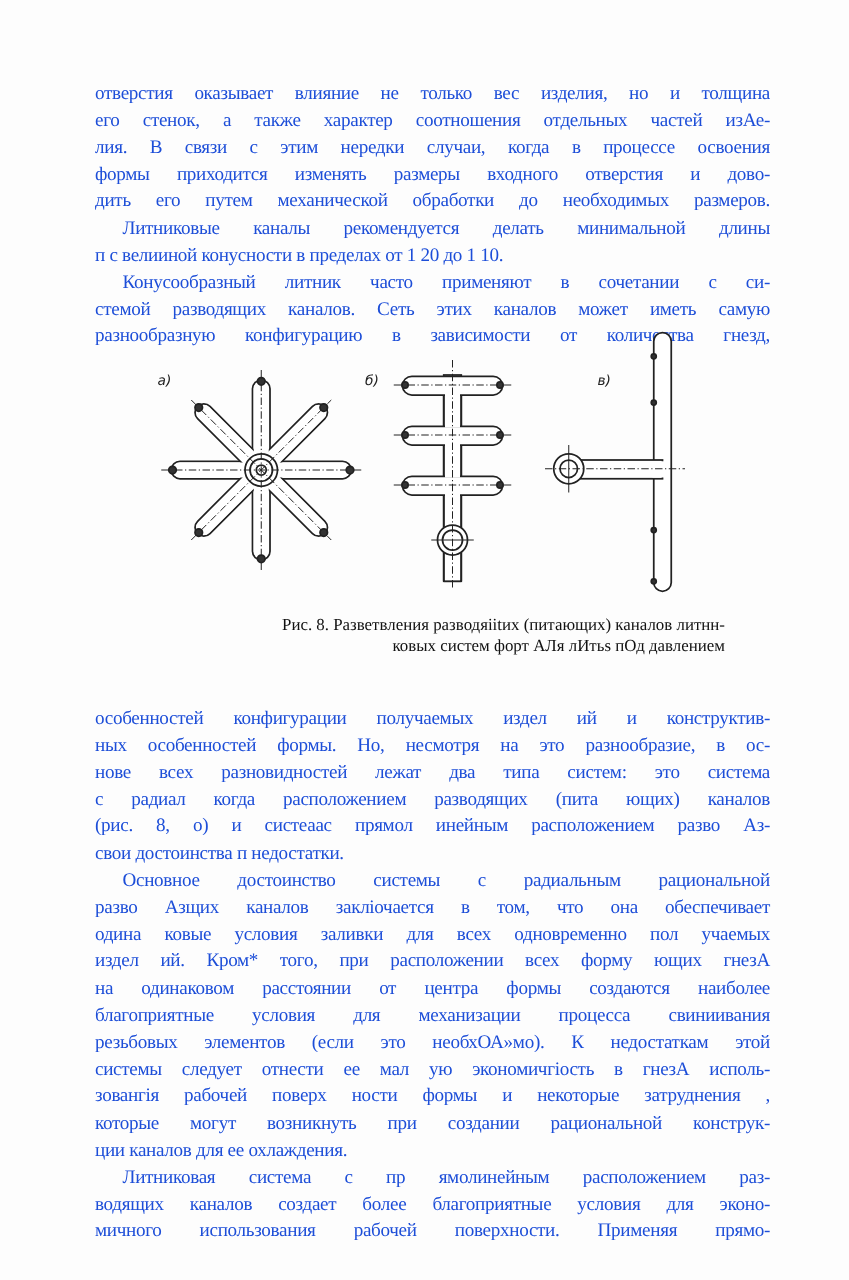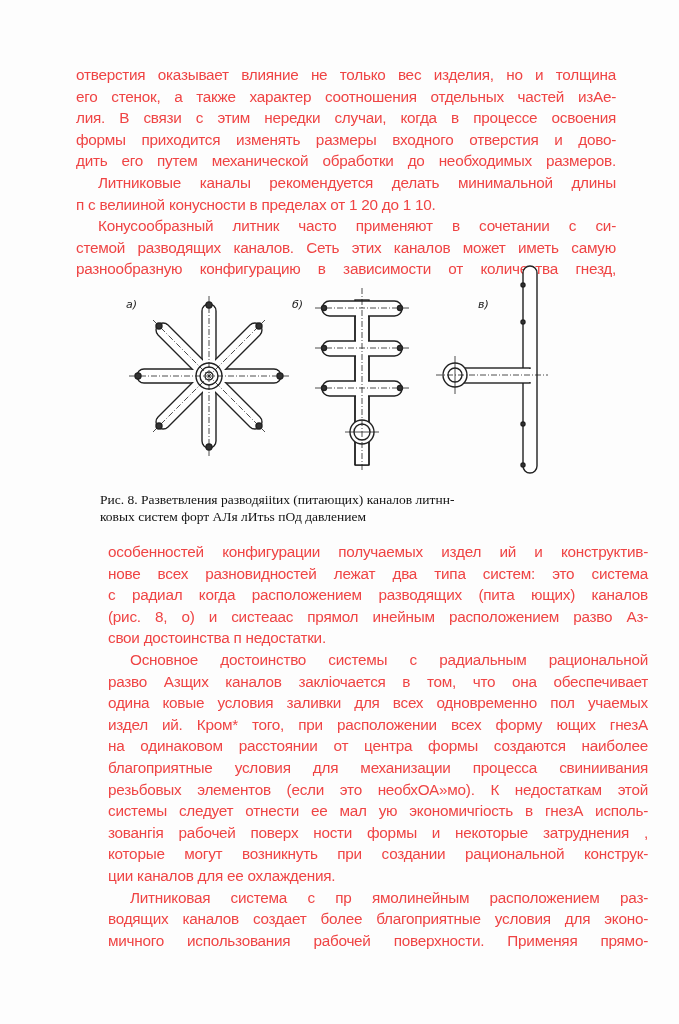--- a/index.html
+++ b/index.html
@@ -1,31 +1,31 @@
 <!DOCTYPE html>
 <html><head>
 <meta charset="utf-8">
 <style>
   html, body { margin: 0; padding: 0; background: #ffffff; }
   body { width: 679px; height: 1024px; position: relative; overflow: hidden; }
   .page { position: absolute; left: 0; top: 0; width: 679px; height: 1024px; background: #fdfdfd; }
   .text-block {
     position: absolute; left: 76px; width: 540px;
-    font-family: Liberation Sans, sans-serif;
-    font-size: 15.3px; line-height: 21.6px; color: #ef4444;
+    font-family: Liberation Serif, serif;
+    font-size: 15.3px; line-height: 21.6px; color: #1d4ed8;
     letter-spacing: -0.25px;
   }
   .line { display: block; white-space: nowrap; text-align: justify; text-align-last: justify; height: 21.6px; }
   .line.last { text-align-last: left; }
   .line.indent { padding-left: 22px; }
   #block-top { top: 64px; }
-  #block-bottom { top: 541px; margin-left: 32px; }
+  #block-bottom { top: 564px; }
   .figure { position: absolute; left: 100px; top: 262px; width: 480px; height: 230px; }
   .caption {
-    position: absolute; left: 100px; top: 491px; width: 480px; text-align: left;
+    position: absolute; left: 100px; top: 491px; width: 480px; text-align: right;
     font-family: "Liberation Serif", "DejaVu Serif", serif; font-size: 13.5px; line-height: 17px; color: #111;
   }
   .caption span { display: block; }
 </style>
 </head>
 <body>
 
 <div class="page">
 
   <div class="text-block" id="block-top">
@@ -130,20 +130,21 @@
   </svg>
 
   <div class="caption">
     <span>Рис. 8. Разветвления разводяiitих (питающих) каналов литнн-</span>
     <span>ковых систем форт АЛя лИтьs пОд давлением</span>
   </div>
 
   <div class="text-block" id="block-bottom">
     <div>
       <span class="line">особенностей конфигурации получаемых издел ий и конструктив-</span>
+      <span class="line">ных особенностей формы. Но, несмотря на это разнообразие, в ос-</span>
       <span class="line">нове всех разновидностей лежат два типа систем: это система</span>
       <span class="line">с радиал когда расположением разводящих (пита ющих) каналов</span>
       <span class="line">(рис. 8, о) и  систеаас прямол инейным расположением разво Аз-</span>
       <span class="line last">свои достоинства п недостатки.</span>
     </div>
     <div>
       <span class="line indent">Основное достоинство системы с радиальным рациональной</span>
       <span class="line">разво Азщих каналов закліочается в том, что она обеспечивает</span>
       <span class="line">одина ковые условия заливки для всех одновременно пол учаемых</span>
       <span class="line">издел ий. Кром* того, при расположении всех форму ющих гнезА</span>

